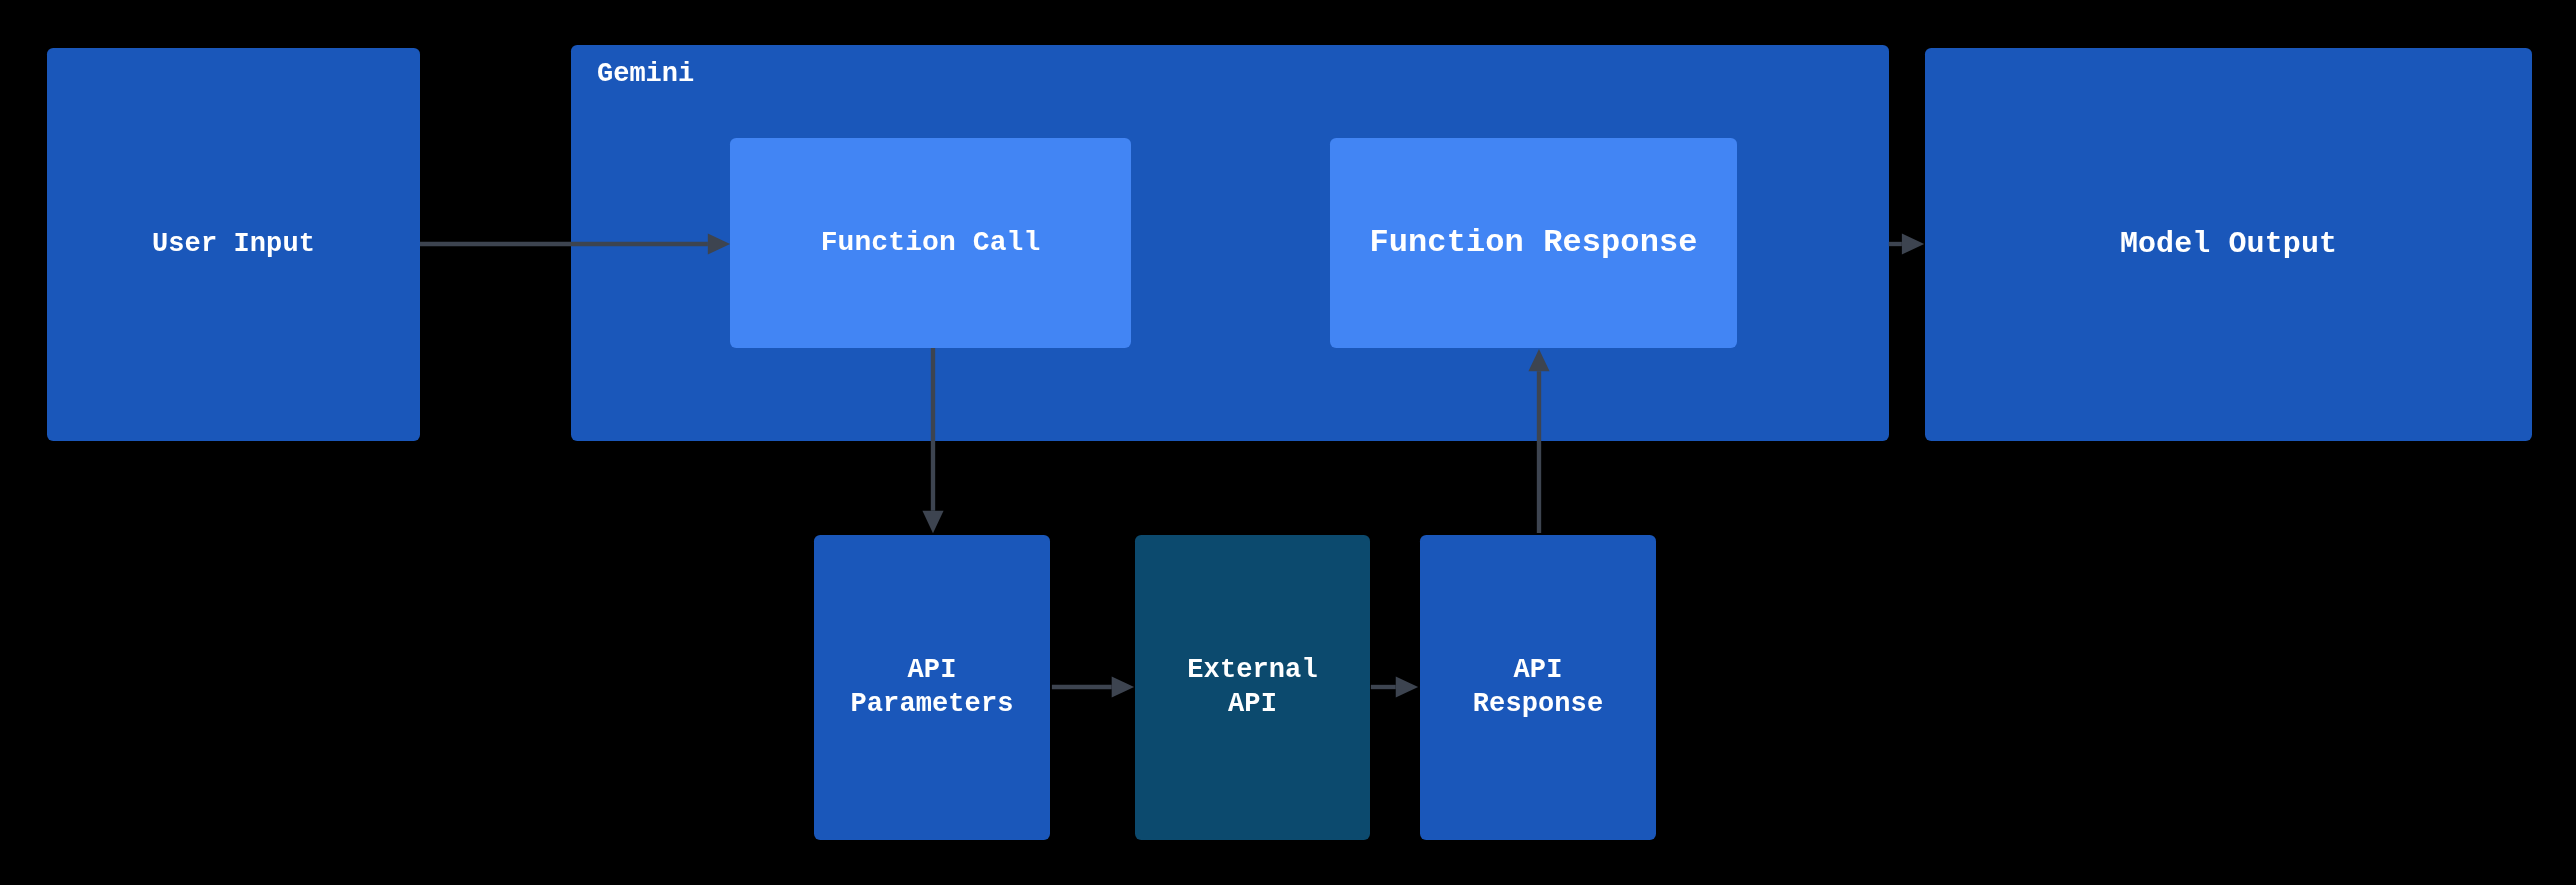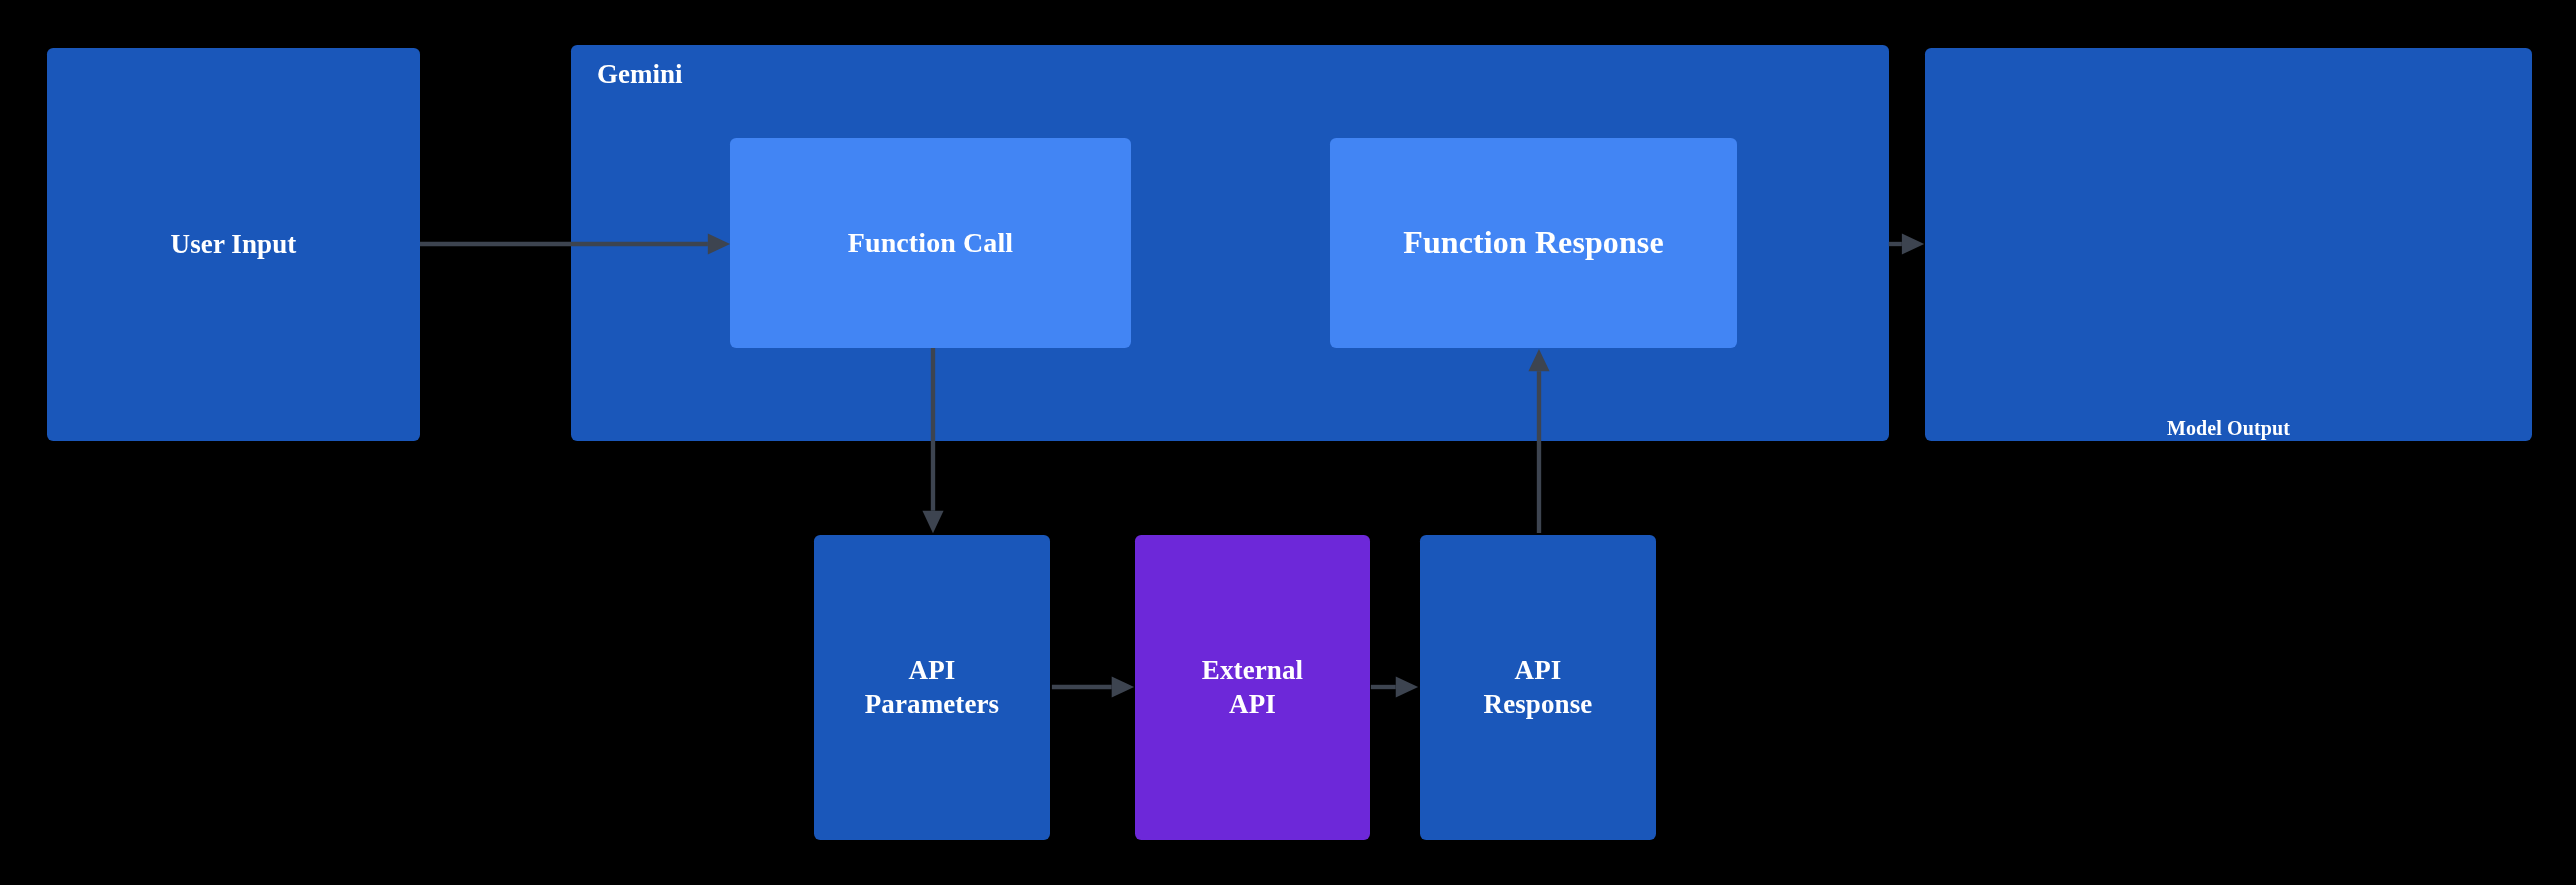--- a/index.html
+++ b/index.html
@@ -6,21 +6,21 @@
     margin: 0;
     padding: 0;
     background: #000000;
   }
   #stage {
     position: relative;
     width: 2576px;
     height: 886px;
     background: #000000;
     overflow: hidden;
-    font-family: Liberation Serif, serif;
+    font-family: Liberation Mono, monospace;
   }
   .node {
     position: absolute;
     box-sizing: border-box;
     border-radius: 6.2px;
     display: flex;
     align-items: center;
     justify-content: center;
     text-align: center;
     color: #ffffff;
@@ -95,23 +95,23 @@
         <svg width="85" height="50" viewBox="0 0 137 80">
           <line x1="40" y1="40" x2="61" y2="40" stroke="#3d4450" stroke-width="7"></line>
           <polygon points="97,40 61,23 61,57" fill="#3d4450"></polygon>
         </svg>
       </div>
     </div>
   <div id="nodes-layer">
       <div class="node primary" style="left: 47px; top: 48px; width: 373px; height: 393px; font-size: 27px; background: rgb(26, 87, 186); color: rgb(255, 255, 255);"><span>User Input</span></div>
       <div class="node accent" style="left: 730px; top: 138px; width: 401px; height: 210px; font-size: 28px; background: rgb(66, 133, 244); color: rgb(255, 255, 255);"><span>Function Call</span></div>
       <div class="node accent" style="left: 1330px; top: 138px; width: 407px; height: 210px; font-size: 32px; background: rgb(66, 133, 244); color: rgb(255, 255, 255);"><span>Function Response</span></div>
-      <div class="node primary" style="left: 1925px; top: 48px; width: 607px; height: 393px; font-size: 20px; background: rgb(26, 87, 186); color: rgb(255, 255, 255); align-items: flex-end;"><span>Model Output</span></div>
+      <div class="node primary" style="left: 1925px; top: 48px; width: 607px; height: 393px; font-size: 30px; background: rgb(26, 87, 186); color: rgb(255, 255, 255);"><span>Model Output</span></div>
       <div class="node primary" style="left: 814px; top: 535px; width: 236px; height: 305px; font-size: 27px; background: rgb(26, 87, 186); color: rgb(255, 255, 255);"><span>API
 Parameters</span></div>
-      <div class="node primary" style="left: 1135px; top: 535px; width: 235px; height: 305px; font-size: 27px; background: #6d28d9; color: rgb(255, 255, 255); text-align: center;"><span>External
+      <div class="node primary" style="left: 1135px; top: 535px; width: 235px; height: 305px; font-size: 27px; background: #0c4a6e; color: rgb(255, 255, 255); text-align: center;"><span>External
 API</span></div>
       <div class="node primary" style="left: 1420px; top: 535px; width: 236px; height: 305px; font-size: 27px; background: rgb(26, 87, 186); color: rgb(255, 255, 255);"><span>API
 Response</span></div>
     </div>
 
 </div>
 
 
 </body></html>

